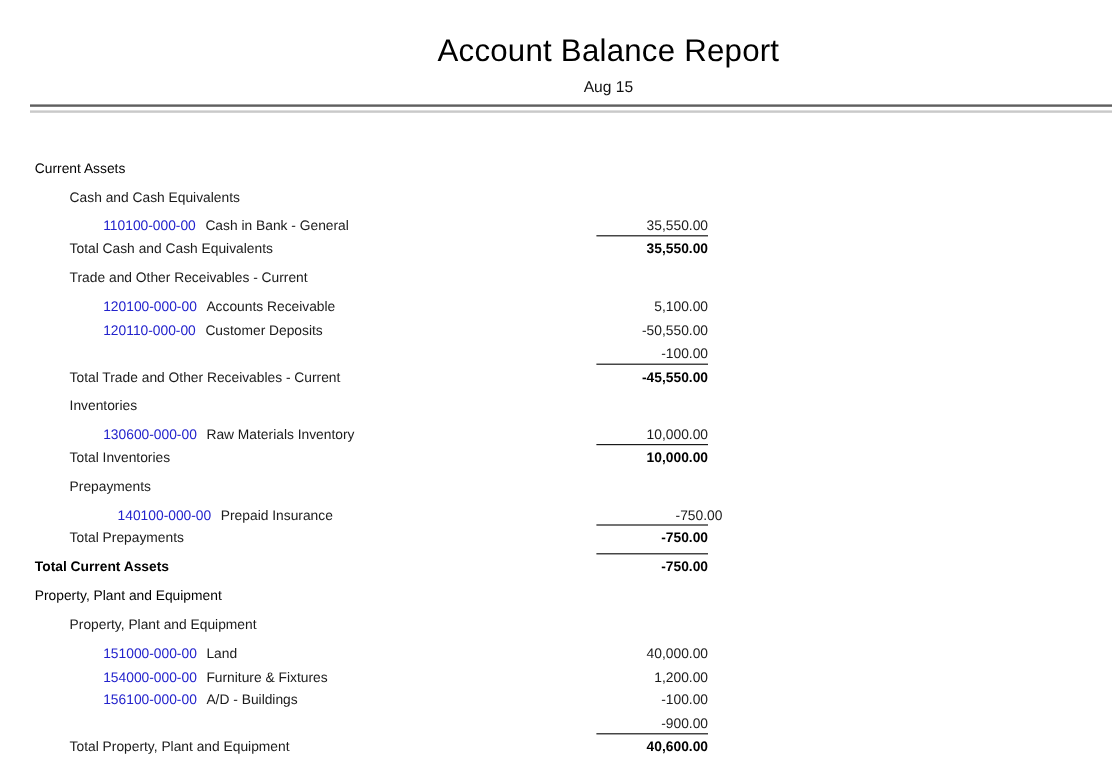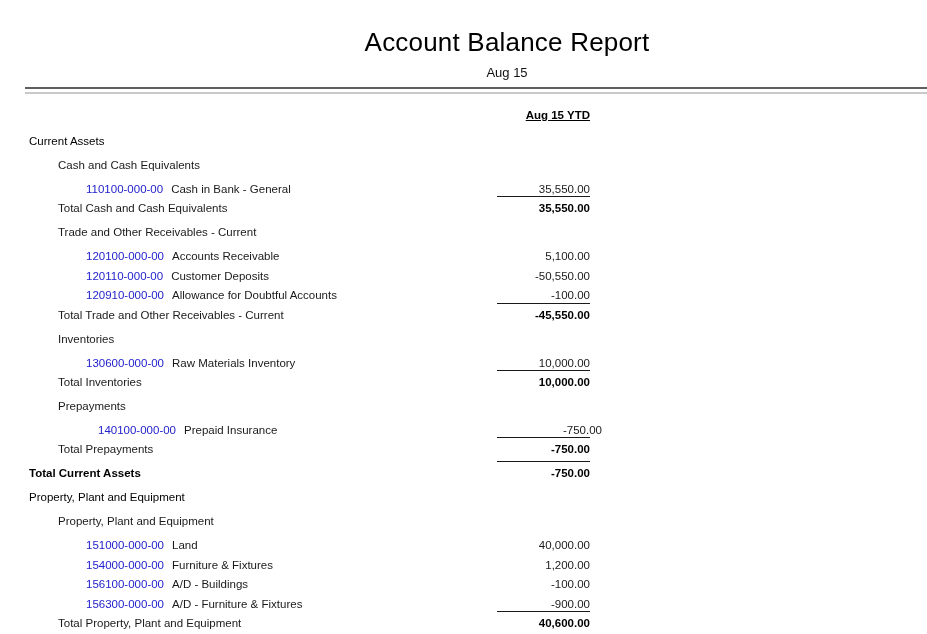--- a/index.html
+++ b/index.html
@@ -54,21 +54,20 @@
 </head>
 <body>
 
 <div class="page">
   <div class="centered title">Account Balance Report</div>
   <div class="centered rptdate">Aug 15</div>
 
   <div class="rule-dark"></div>
   <div class="rule-light"></div>
 
-  <div class="colhead">Aug 15 YTD</div>
 
   <div id="rows">
       <div class="row section" style="top: 134px;">
         <span class="label">Current Assets</span>
       </div>
       <div class="row subsection" style="top: 158px;">
         <span class="label">Cash and Cash Equivalents</span>
       </div>
       <div class="row account" style="top: 182px;">
         <span class="content"><span class="acct">110100-000-00</span><span>Cash in Bank - General</span></span>
@@ -84,21 +83,20 @@
       </div>
       <div class="row account" style="top: 249px;">
         <span class="content"><span class="acct">120100-000-00</span><span>Accounts Receivable</span></span>
         <span class="amount">5,100.00</span>
       </div>
       <div class="row account" style="top: 269px;">
         <span class="content"><span class="acct">120110-000-00</span><span>Customer Deposits</span></span>
         <span class="amount">-50,550.00</span>
       </div>
       <div class="row account" style="top: 288px;">
-        <span class="content"><span class="acct">120910-000-00</span><span>Allowance for Doubtful Accounts</span></span>
         <span class="amount">-100.00</span>
       </div>
       <div class="amount-rule" style="top: 303px;"></div>
       <div class="row total" style="top: 308px;">
         <span class="label">Total Trade and Other Receivables - Current</span>
         <span class="amount">-45,550.00</span>
       </div>
       <div class="row subsection" style="top: 332px;">
         <span class="label">Inventories</span>
       </div>
@@ -140,21 +138,20 @@
       </div>
       <div class="row account" style="top: 558px;">
         <span class="content"><span class="acct">154000-000-00</span><span>Furniture &amp; Fixtures</span></span>
         <span class="amount">1,200.00</span>
       </div>
       <div class="row account" style="top: 577px;">
         <span class="content"><span class="acct">156100-000-00</span><span>A/D - Buildings</span></span>
         <span class="amount">-100.00</span>
       </div>
       <div class="row account" style="top: 597px;">
-        <span class="content"><span class="acct">156300-000-00</span><span>A/D - Furniture &amp; Fixtures</span></span>
         <span class="amount">-900.00</span>
       </div>
       <div class="amount-rule" style="top: 611px;"></div>
       <div class="row total" style="top: 616px;">
         <span class="label">Total Property, Plant and Equipment</span>
         <span class="amount">40,600.00</span>
       </div>
     </div>
 </div>
 

